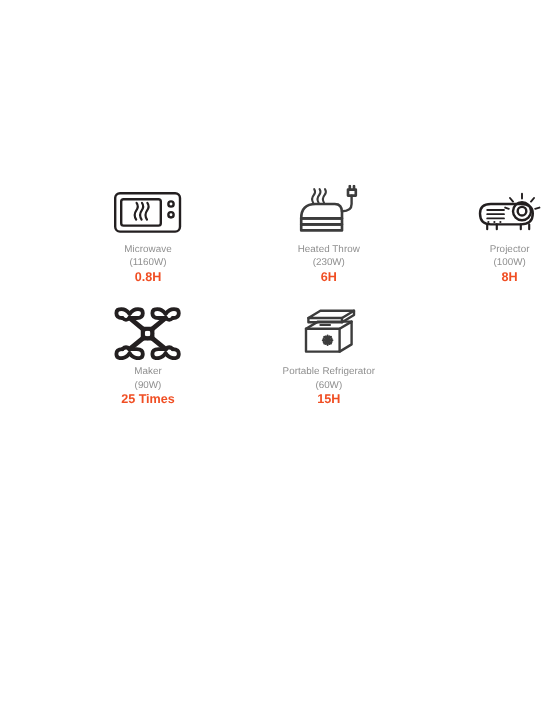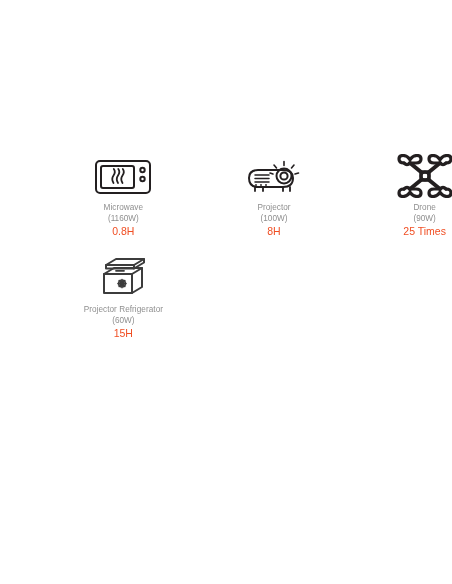--- a/index.html
+++ b/index.html
@@ -52,21 +52,21 @@
     white-space: nowrap;
   }
   .lbl-watt {
     font-size: 8.2px;
     color: #8f8f8f;
     line-height: 10.5px;
     white-space: nowrap;
   }
   .lbl-value {
     font-size: 10.5px;
-    font-weight: normal;
+    font-weight: bold;
     color: #F04E23;
     line-height: 13px;
     margin-top: 1px;
     text-align: right;
     white-space: nowrap;
   }
 </style>
 </head>
 <body>
 
@@ -87,20 +87,41 @@
       </svg>
     </div>
     <div class="lbl-name">Microwave</div>
     <div class="lbl-watt">(1160W)</div>
     <div class="lbl-value">0.8H</div>
   </div>
 
 
 
 
+  <div class="cell">
+    <div class="icon-wrap">
+      <svg width="62" height="44" viewBox="0 0 62 44">
+        <g fill="none" stroke="#3c3c3c" stroke-width="2.2" stroke-linecap="round" stroke-linejoin="round">
+          <path d="M8 28 Q8 16 20 16 L36 16 Q42 16 42 23 L42 28 Z"></path>
+          <path d="M8 28 L42 28 L42 33 L8 33 Z"></path>
+          <path d="M8 33 L42 33 L42 38 L8 38 Z"></path>
+          <path d="M18 15 Q16 11.5 18.5 8.5 Q20.5 6 18.8 3.5" stroke-width="1.7"></path>
+          <path d="M22.5 15 Q20.5 11.5 23 8.5 Q25 6 23.3 3.5" stroke-width="1.7"></path>
+          <path d="M27 15 Q25 11.5 27.5 8.5 Q29.5 6 27.8 3.5" stroke-width="1.7"></path>
+          <path d="M42 22 Q50 22 50 16 L50 9" stroke-width="2"></path>
+          <path d="M47 9 L53.5 9 L53.5 4 L47 4 Z"></path>
+          <path d="M48.5 4 L48.5 1"></path>
+          <path d="M52 4 L52 1"></path>
+        </g>
+      </svg>
+    </div>
+    <div class="lbl-name">Heated Throw</div>
+    <div class="lbl-watt">(230W)</div>
+    <div class="lbl-value">6H</div>
+  </div>
 
   <div class="cell">
     <div class="icon-wrap">
       <svg width="62" height="42" viewBox="0 0 62 42">
         <g fill="none" stroke="#231f20" stroke-width="2" stroke-linecap="round" stroke-linejoin="round">
           <path d="M6 22 Q6 14 15 14 L40 14 Q50 14 50 22 Q50 31 40 31 L15 31 Q6 31 6 22 Z"></path>
           <path d="M12 19 L26 19 M12 22.5 L26 22.5 M12 26 L26 26" stroke-width="1.5"></path>
           <circle cx="13" cy="29" r="0.9" fill="#231f20" stroke="none"></circle>
           <circle cx="18" cy="29" r="0.9" fill="#231f20" stroke="none"></circle>
           <circle cx="23" cy="29" r="0.9" fill="#231f20" stroke="none"></circle>
@@ -131,21 +152,21 @@
           <path d="M50 9 Q47 12 44 9" stroke-width="3.2"></path>
           <path d="M8 35 Q3 35 3 39 Q3 42.5 7 42.5 Q11 42.5 14 38.5" stroke-width="3.2"></path>
           <path d="M14 38.5 Q17 42.5 21 42.5 Q25 42.5 25 39 Q25 35 20 35 Q16 35 14 35" stroke-width="3.2"></path>
           <path d="M8 35 Q11 32 14 35" stroke-width="3.2"></path>
           <path d="M50 35 Q55 35 55 39 Q55 42.5 51 42.5 Q47 42.5 44 38.5" stroke-width="3.2"></path>
           <path d="M44 38.5 Q41 42.5 37 42.5 Q33 42.5 33 39 Q33 35 38 35 Q42 35 44 35" stroke-width="3.2"></path>
           <path d="M50 35 Q47 32 44 35" stroke-width="3.2"></path>
         </g>
       </svg>
     </div>
-    <div class="lbl-name">Drone</div>
+    <div class="lbl-name">Maker</div>
     <div class="lbl-watt">(90W)</div>
     <div class="lbl-value">25 Times</div>
   </div>
 
   <div class="cell">
     <div class="icon-wrap">
       <svg width="58" height="44" viewBox="0 0 58 44">
         <g fill="none" stroke="#3c3c3c" stroke-width="2" stroke-linecap="round" stroke-linejoin="round">
           <path d="M10 18 L38 18 L38 37 L10 37 Z"></path>
           <path d="M38 18 L48 12 L48 31 L38 37"></path>
@@ -155,19 +176,19 @@
           <path d="M40 12.5 L50 6.5 L50 3"></path>
           <path d="M22 14.8 L30 14.8" stroke-width="1.8"></path>
           <g stroke-width="1.7">
             <path d="M24 27.5 L32 27.5 M28 23.5 L28 31.5 M25.2 24.7 L30.8 30.3 M30.8 24.7 L25.2 30.3"></path>
             <path d="M26.5 24.3 L28 25.8 L29.5 24.3 M26.5 30.7 L28 29.2 L29.5 30.7"></path>
             <path d="M24.7 26 L25.2 27.5 L24.7 29 M31.3 26 L30.8 27.5 L31.3 29"></path>
           </g>
         </g>
       </svg>
     </div>
-    <div class="lbl-name">Projector Refrigerator</div>
+    <div class="lbl-name">Portable Refrigerator</div>
     <div class="lbl-watt">(60W)</div>
     <div class="lbl-value">15H</div>
   </div>
 
 
 </div>
 
 </body></html>

